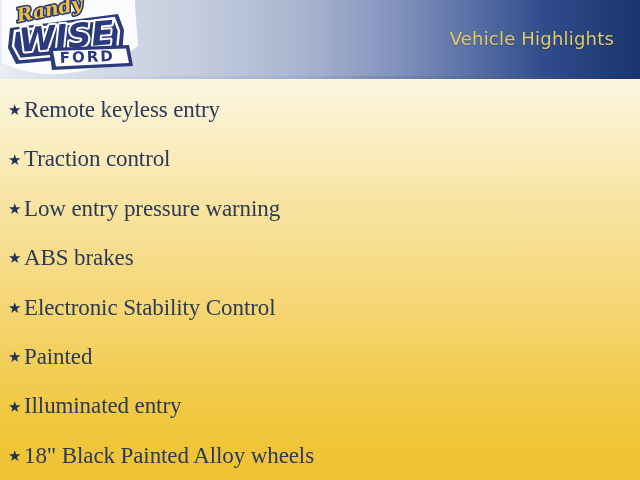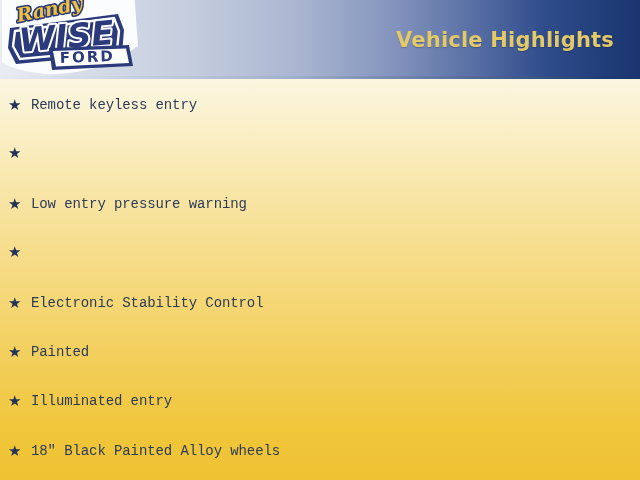--- a/index.html
+++ b/index.html
@@ -60,25 +60,25 @@
         rgba(230,235,243,0.9) 0%,
         rgba(160,175,205,0.9) 45%,
         rgba(30,58,117,0.95) 95%,
         rgba(27,53,110,0.95) 100%);
   }
 
   #header-title {
     position: absolute;
     right: 26px;
     top: 28px;
-    font-size: 21px;
+    font-size: 18px;
     letter-spacing: 0.2px;
     color: #E3C967;
     font-family: "DejaVu Sans", sans-serif;
-    font-weight: 700;
+    font-weight: 400;
     white-space: nowrap;
     text-shadow: 0 1px 1px rgba(0,0,0,0.22);
   }
 
   
   #logo {
     position: absolute;
     left: 2px;
     top: 0px;
     width: 140px;
@@ -108,27 +108,27 @@
     display: inline-block;
     width: 16px;
     font-size: 15px;
     line-height: 1;
     color: #223357;
     text-align: left;
     flex: 0 0 auto;
     margin-top: -1px;
   }
   .hl-label {
-    font-family: Liberation Mono, monospace;
-    font-size: 14px;
+    font-family: Liberation Serif, serif;
+    font-size: 23px;
     line-height: 1.15;
     color: #2B3A57;
     font-weight: 400;
     letter-spacing: -0.1px;
-    margin-left: 7px;
+    margin-left: 0;
   }
 </style>
 </head>
 <body>
 
 <div id="page">
 
   <div id="header">
 
     <div id="logo">
@@ -163,27 +163,29 @@
     <div id="header-bottom-edge"></div>
   </div>
 
   <ul id="highlights">
       <li class="hl-item" style="top: 18px;">
         <span class="hl-star">★</span>
         <span class="hl-label">Remote keyless entry</span>
       </li>
       <li class="hl-item" style="top: 67.4px;">
         <span class="hl-star">★</span>
+        <span class="hl-label">Traction control</span>
       </li>
       <li class="hl-item" style="top: 116.8px;">
         <span class="hl-star">★</span>
         <span class="hl-label">Low entry pressure warning</span>
       </li>
       <li class="hl-item" style="top: 166.2px;">
         <span class="hl-star">★</span>
+        <span class="hl-label">ABS brakes</span>
       </li>
       <li class="hl-item" style="top: 215.6px;">
         <span class="hl-star">★</span>
         <span class="hl-label">Electronic Stability Control</span>
       </li>
       <li class="hl-item" style="top: 265px;">
         <span class="hl-star">★</span>
         <span class="hl-label">Painted</span>
       </li>
       <li class="hl-item" style="top: 314.4px;">

